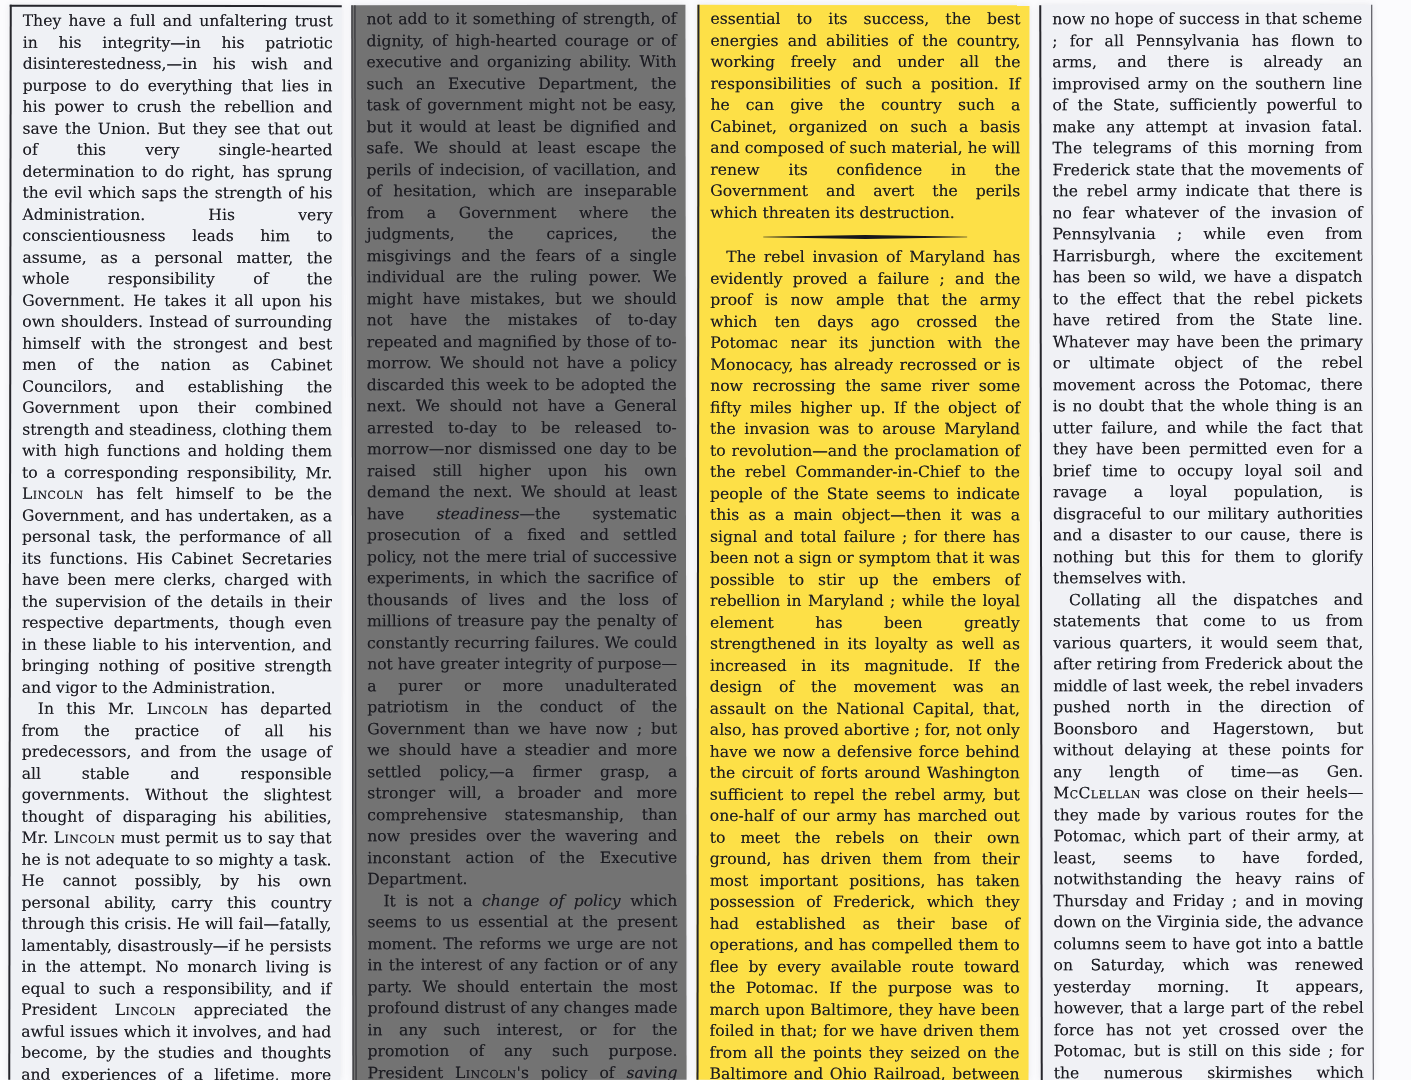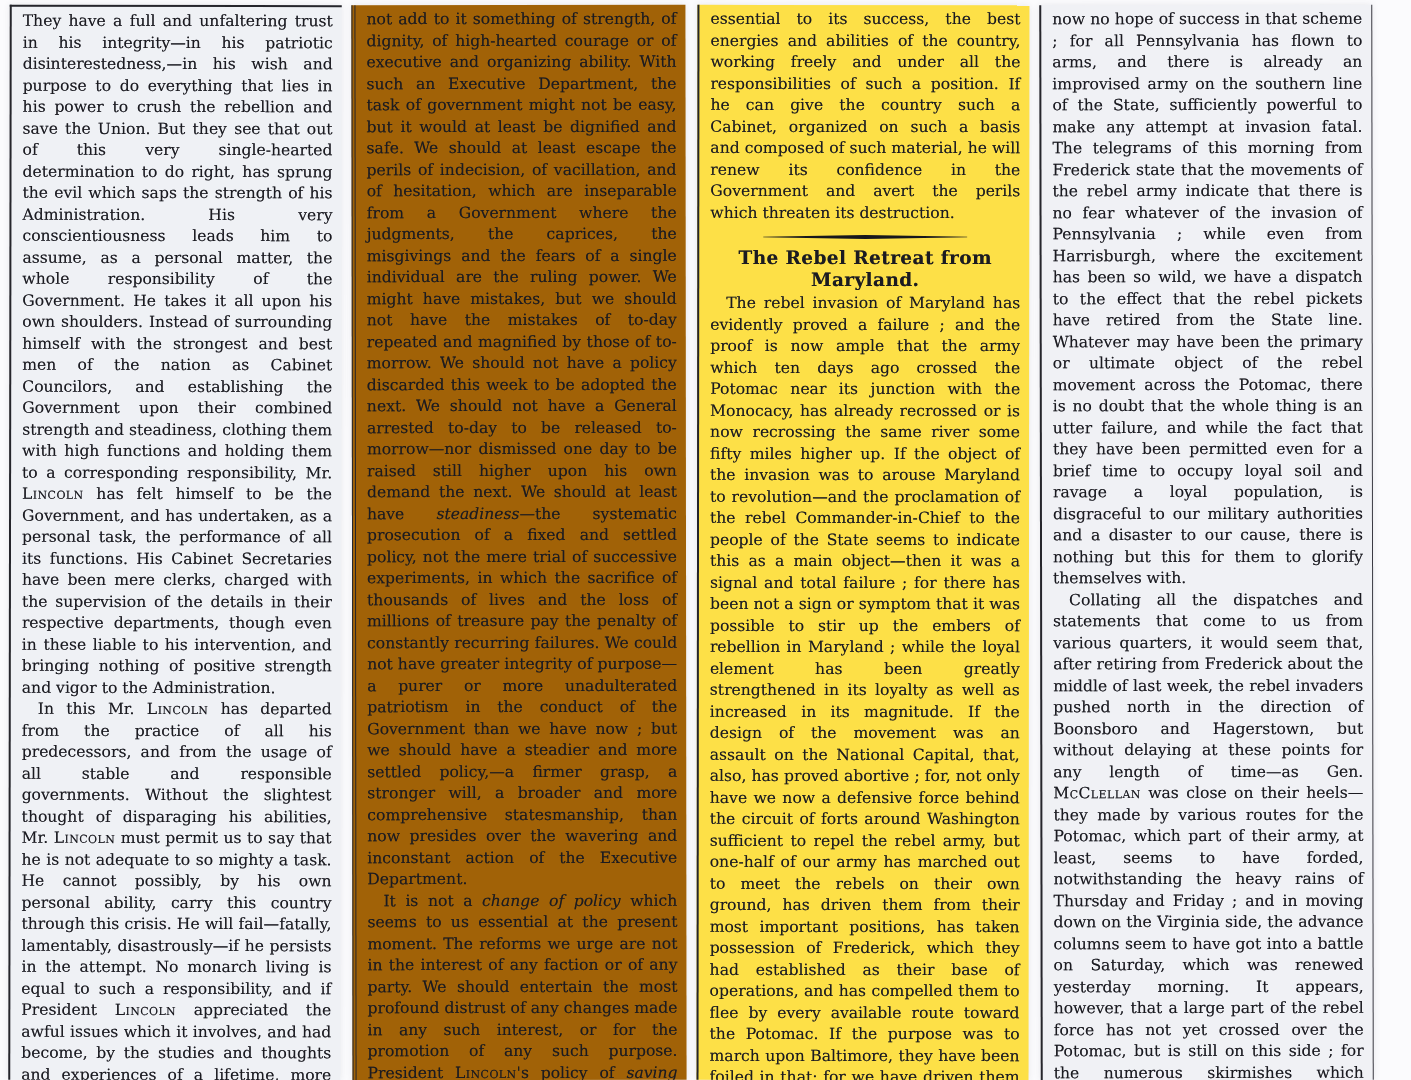--- a/index.html
+++ b/index.html
@@ -25,21 +25,21 @@
     padding: 4px 9px 0 11px;
     overflow: hidden;
     color: #1b1b21;
     font-size: 15.6px;
     line-height: 21.5px;
     text-align: justify;
     text-shadow: 0 0 0.5px rgba(25,25,35,0.55);
     box-shadow: 0 0 7px rgba(60,60,80,0.10);
   }
   .col:nth-child(1) { border-top: 2px solid #26262c; transform: rotate(0.08deg); background: #eff1f5; }
-  .col:nth-child(2) { border-left: 4px double #26262c; transform: rotate(-0.06deg); background: #a16207; }
+  .col:nth-child(2) { border-left: 4px double #26262c; transform: rotate(-0.06deg); background: #737373; }
   .col:nth-child(3) { transform: rotate(0.05deg); background: #fde047; }
   .col:nth-child(4) { border-right: 1px solid #3a3a42; transform: rotate(-0.08deg); background: #f0f1f5; }
   p.para { margin: 0; }
   p.para.ind { text-indent: 16px; }
   .it { font-style: italic; }
   .sc { font-variant: small-caps; letter-spacing: 0.4px; }
   h2.headline {
     margin: 3px 0 3px;
     font-size: 18.5px;
     font-weight: 700;
@@ -63,20 +63,19 @@
       <p class="para"><span>They have a full and unfaltering trust in his integrity—in his patriotic disinterestedness,—in his wish and purpose to do everything that lies in his power to crush the rebellion and save the Union. But they see that out of this very single-hearted determination to do right, has sprung the evil which saps the strength of his Administration. His very conscientiousness leads him to assume, as a personal matter, the whole responsibility of the Government. He takes it all upon his own shoulders. Instead of surrounding himself with the strongest and best men of the nation as Cabinet Councilors, and establishing the Government upon their combined strength and steadiness, clothing them with high functions and holding them to a corresponding responsibility, Mr. </span><span class="sc">Lincoln</span><span> has felt himself to be the Government, and has undertaken, as a personal task, the performance of all its functions. His Cabinet Secretaries have been mere clerks, charged with the supervision of the details in their respective departments, though even in these liable to his intervention, and bringing nothing of positive strength and vigor to the Administration.</span></p>
       <p class="para ind"><span>In this Mr. </span><span class="sc">Lincoln</span><span> has departed from the practice of all his predecessors, and from the usage of all stable and responsible governments. Without the slightest thought of disparaging his abilities, Mr. </span><span class="sc">Lincoln</span><span> must permit us to say that he is not adequate to so mighty a task. He cannot possibly, by his own personal ability, carry this country through this crisis. He will fail—fatally, lamentably, disastrously—if he persists in the attempt. No monarch living is equal to such a responsibility, and if President </span><span class="sc">Lincoln</span><span> appreciated the awful issues which it involves, and had become, by the studies and thoughts and experiences of a lifetime, more familiar with the varied requirements of such a position, he would be the last man in the world to seek its isolation and its retribution. Whatever of statesmanship, of courage, of inspiring and arousing genius, of directing and administrative talent the land affords, should be at the service of the Government, and enlisted in its support. There should be no </span></p>
     </div>
   <div class="col">
       <p class="para"><span>not add to it something of strength, of dignity, of high-hearted courage or of executive and organizing ability. With such an Executive Department, the task of government might not be easy, but it would at least be dignified and safe. We should at least escape the perils of indecision, of vacillation, and of hesitation, which are inseparable from a Government where the judgments, the caprices, the misgivings and the fears of a single individual are the ruling power. We might have mistakes, but we should not have the mistakes of to-day repeated and magnified by those of to-morrow. We should not have a policy discarded this week to be adopted the next. We should not have a General arrested to-day to be released to-morrow—nor dismissed one day to be raised still higher upon his own demand the next. We should at least have </span><span class="it">steadiness</span><span>—the systematic prosecution of a fixed and settled policy, not the mere trial of successive experiments, in which the sacrifice of thousands of lives and the loss of millions of treasure pay the penalty of constantly recurring failures. We could not have greater integrity of purpose—a purer or more unadulterated patriotism in the conduct of the Government than we have now ; but we should have a steadier and more settled policy,—a firmer grasp, a stronger will, a broader and more comprehensive statesmanship, than now presides over the wavering and inconstant action of the Executive Department.</span></p>
       <p class="para ind"><span>It is not a </span><span class="it">change of policy</span><span> which seems to us essential at the present moment. The reforms we urge are not in the interest of any faction or of any party. We should entertain the most profound distrust of any changes made in any such interest, or for the promotion of any such purpose. President </span><span class="sc">Lincoln</span><span>'s policy of </span><span class="it">saving the Union at all hazards</span><span>, as the great necessity which overshadows and subordinates all other questions and all other interests, and of </span></p>
     </div>
   <div class="col">
       <p class="para"><span>essential to its success, the best energies and abilities of the country, working freely and under all the responsibilities of such a position. If he can give the country such a Cabinet, organized on such a basis and composed of such material, he will renew its confidence in the Government and avert the perils which threaten its destruction.</span></p>
       <div class="divider"></div>
-      <h2 class="headline">The Rebel Retreat from Maryland.</h2>
       <p class="para ind"><span>The rebel invasion of Maryland has evidently proved a failure ; and the proof is now ample that the army which ten days ago crossed the Potomac near its junction with the Monocacy, has already recrossed or is now recrossing the same river some fifty miles higher up. If the object of the invasion was to arouse Maryland to revolution—and the proclamation of the rebel Commander-in-Chief to the people of the State seems to indicate this as a main object—then it was a signal and total failure ; for there has been not a sign or symptom that it was possible to stir up the embers of rebellion in Maryland ; while the loyal element has been greatly strengthened in its loyalty as well as increased in its magnitude. If the design of the movement was an assault on the National Capital, that, also, has proved abortive ; for, not only have we now a defensive force behind the circuit of forts around Washington sufficient to repel the rebel army, but one-half of our army has marched out to meet the rebels on their own ground, has driven them from their most important positions, has taken possession of Frederick, which they had established as their base of operations, and has compelled them to flee by every available route toward the Potomac. If the purpose was to march upon Baltimore, they have been foiled in that; for we have driven them from all the points they seized on the Baltimore and Ohio Railroad, between the Potomac and the Relay House, and now hold this line strongly and securely. If the rebel aim was an invasion of Pennsylvania, a march to the Susquehanna, and the capture of Harrisburgh, it is evident that they have</span></p>
     </div>
   <div class="col">
       <p class="para"><span>now no hope of success in that scheme ; for all Pennsylvania has flown to arms, and there is already an improvised army on the southern line of the State, sufficiently powerful to make any attempt at invasion fatal. The telegrams of this morning from Frederick state that the movements of the rebel army indicate that there is no fear whatever of the invasion of Pennsylvania ; while even from Harrisburgh, where the excitement has been so wild, we have a dispatch to the effect that the rebel pickets have retired from the State line. Whatever may have been the primary or ultimate object of the rebel movement across the Potomac, there is no doubt that the whole thing is an utter failure, and while the fact that they have been permitted even for a brief time to occupy loyal soil and ravage a loyal population, is disgraceful to our military authorities and a disaster to our cause, there is nothing but this for them to glorify themselves with.</span></p>
       <p class="para ind"><span>Collating all the dispatches and statements that come to us from various quarters, it would seem that, after retiring from Frederick about the middle of last week, the rebel invaders pushed north in the direction of Boonsboro and Hagerstown, but without delaying at these points for any length of time—as Gen. </span><span class="sc">McClellan</span><span> was close on their heels—they made by various routes for the Potomac, which part of their army, at least, seems to have forded, notwithstanding the heavy rains of Thursday and Friday ; and in moving down on the Virginia side, the advance columns seem to have got into a battle on Saturday, which was renewed yesterday morning. It appears, however, that a large part of the rebel force has not yet crossed over the Potomac, but is still on this side ; for the numerous skirmishes which various bodies of Gen. </span><span class="sc">McClellan</span><span>'s army have had during the last three days, are always mentioned as being with the rearguard of a large force just in advance. Gen. </span></p>
     </div>
 </div>
 
 </body></html>

